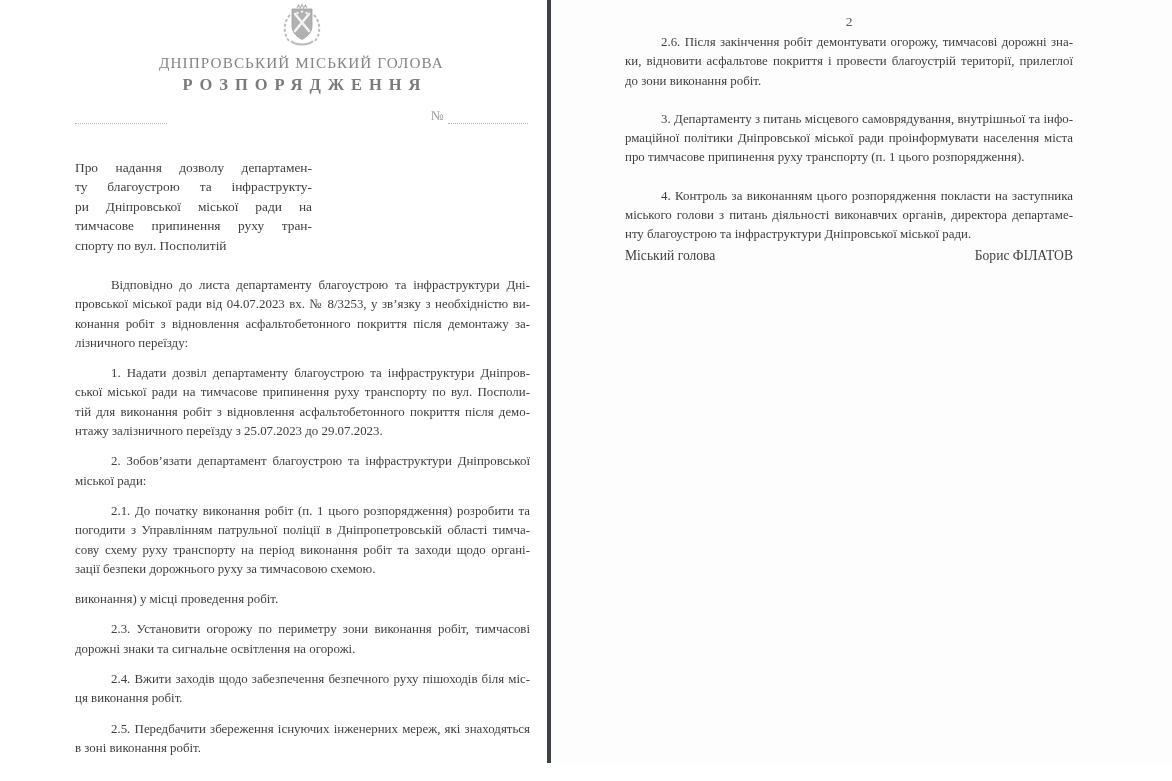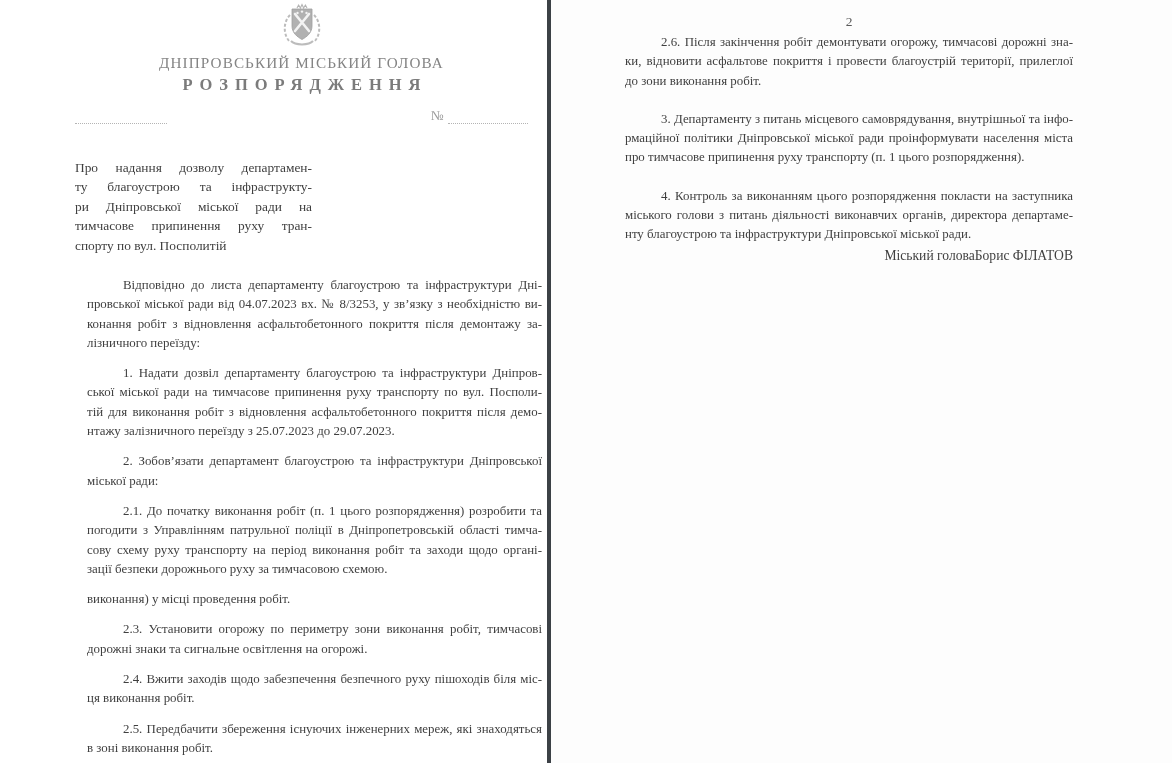--- a/index.html
+++ b/index.html
@@ -27,41 +27,41 @@
   .dotline { display:inline-block; border-bottom:1px dotted #b4b4b4; height:14px; }
   .date-line { width:92px; }
   .num-group { display:flex; align-items:flex-end; }
   .num-line { width:80px; margin-left:4px; }
   .subject {
     position:absolute; left:75px; top:150px; width:237px;
     font-size:13.4px; line-height:19.4px;margin-top:8px;
   }
   .body-left {
     position:absolute; left:75px; top:276px; width:455px;
-    font-size:12.9px; line-height:19.3px;margin-left:12px;
+    font-size:12.9px; line-height:19.3px;
   }
   .body-left .para { margin-top:11px; }
   .body-left .para:first-child { margin-top:0; }
   
   .divider { position:absolute; left:547px; top:0; width:4px; height:763px; background:#3c4146; }
   
   .page-right { position:absolute; left:551px; top:0; width:621px; height:763px; background:#fdfdfd; }
   .page-num {
     position:absolute; left:625px; top:14px; width:448px; text-align:center;
     font-size:13.5px; color:#5a5a5a;
   }
   .body-right {
     position:absolute; left:625px; top:33px; width:448px;
     font-size:12.9px; line-height:19.3px;
   }
   .body-right .para { margin-top:19px; }
   .body-right .para:first-child { margin-top:0; }
   .signature {
     position:absolute; left:625px; top:248px; width:448px;
-    display:flex; justify-content:flex-end;
+    display:flex; justify-content:space-between;
     font-size:13.6px; color:#3f3f3f;
   }
   
   .tline { text-align:justify; text-align-last:justify; text-justify:inter-word; white-space:normal; }
   .tline.tlast { text-align-last:left; }
   .para-indent .tline.tfirst { text-indent:36px; }
 </style>
 </head>
 <body>
 

